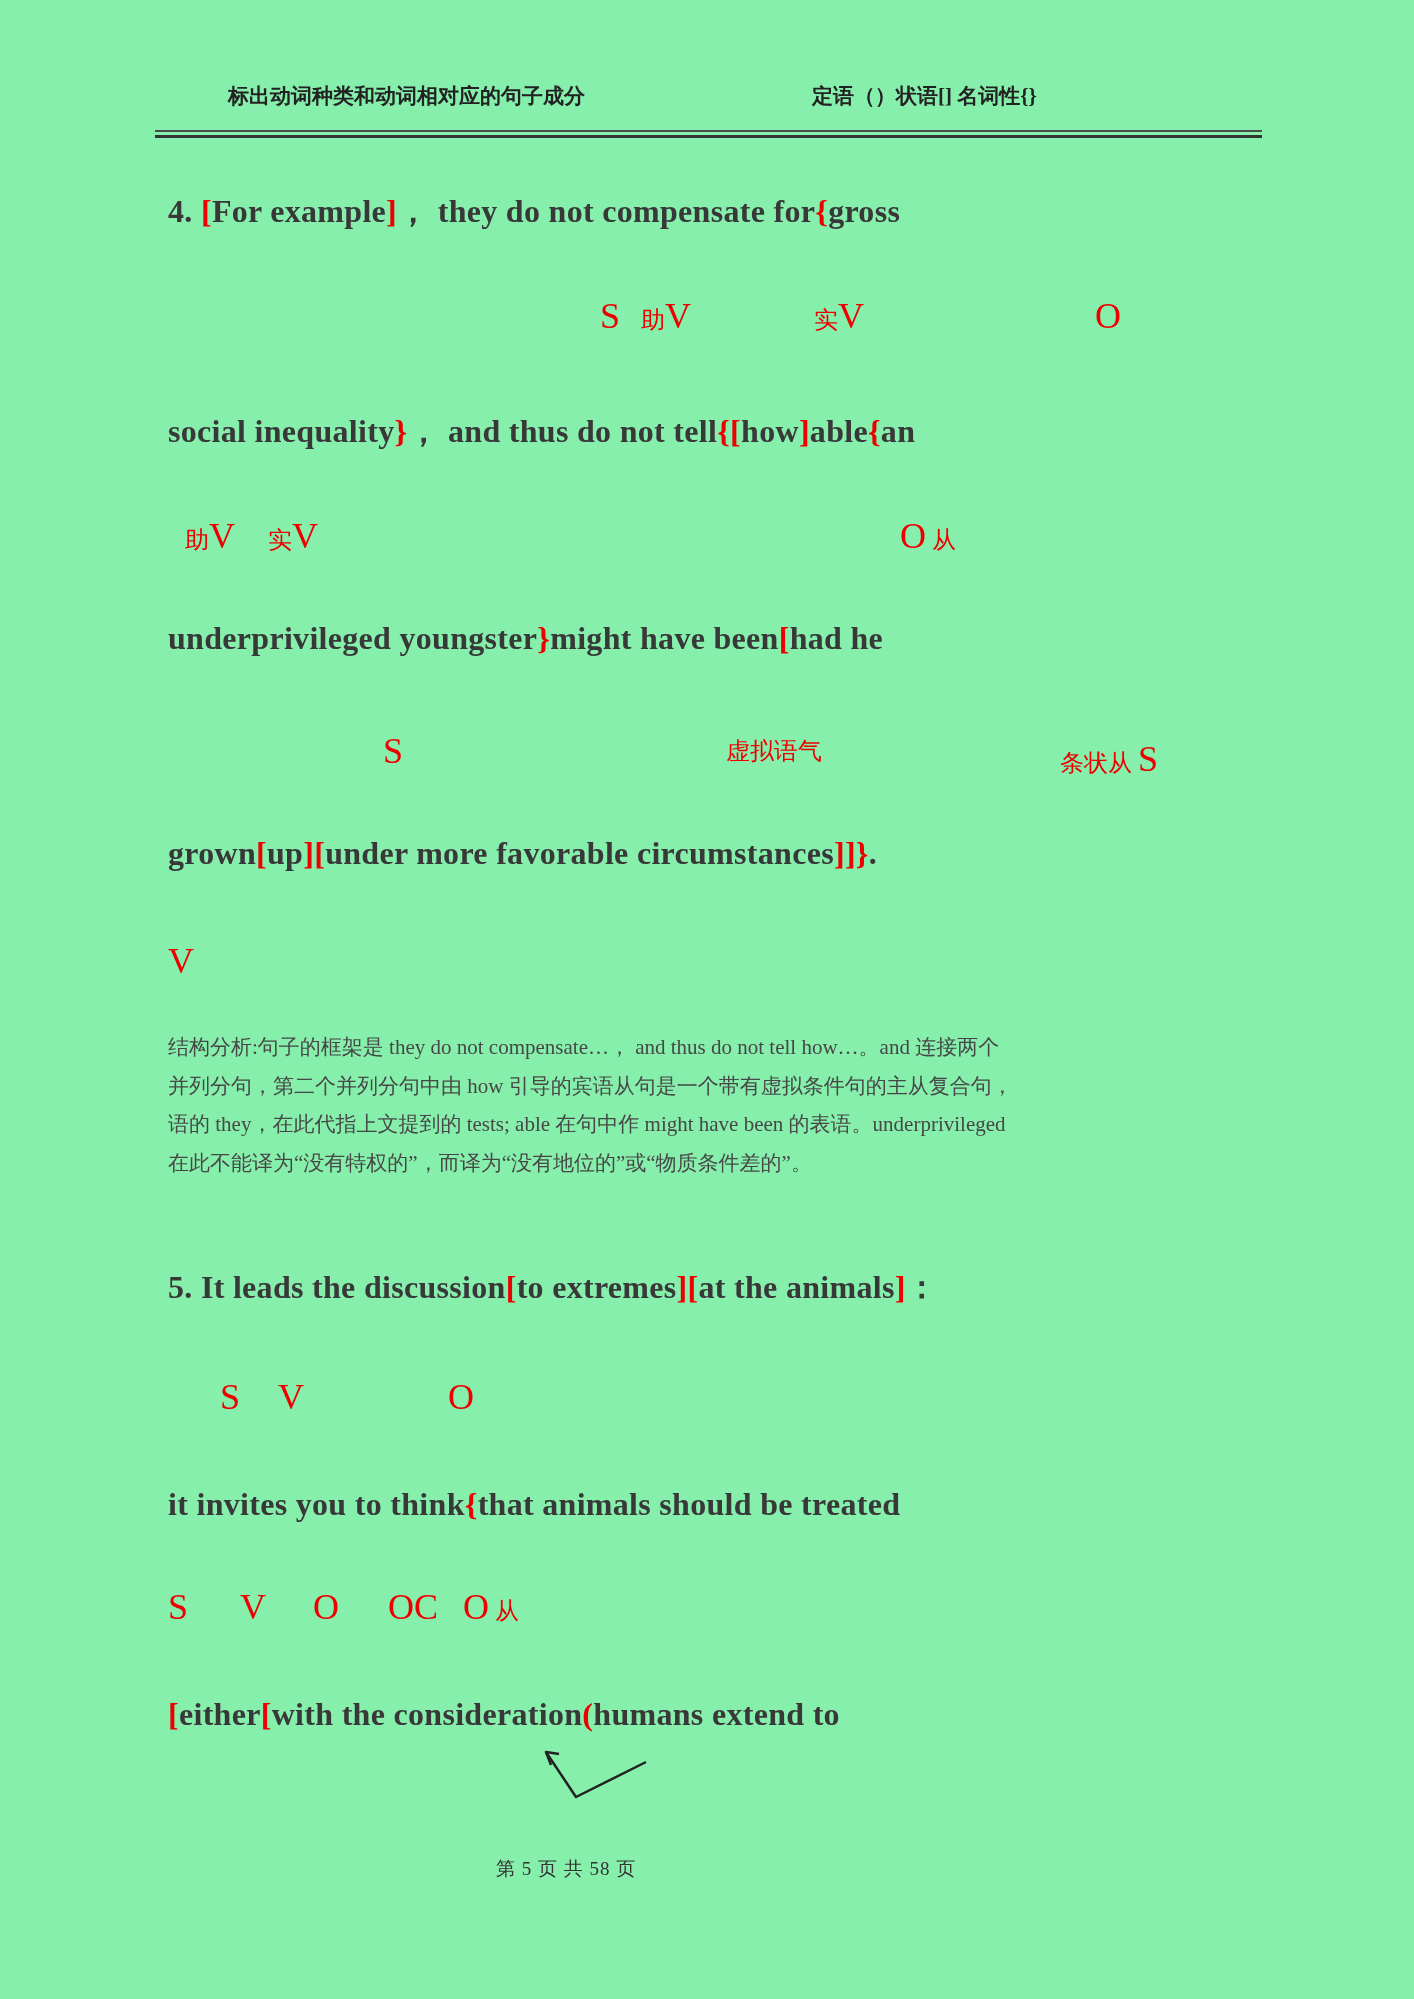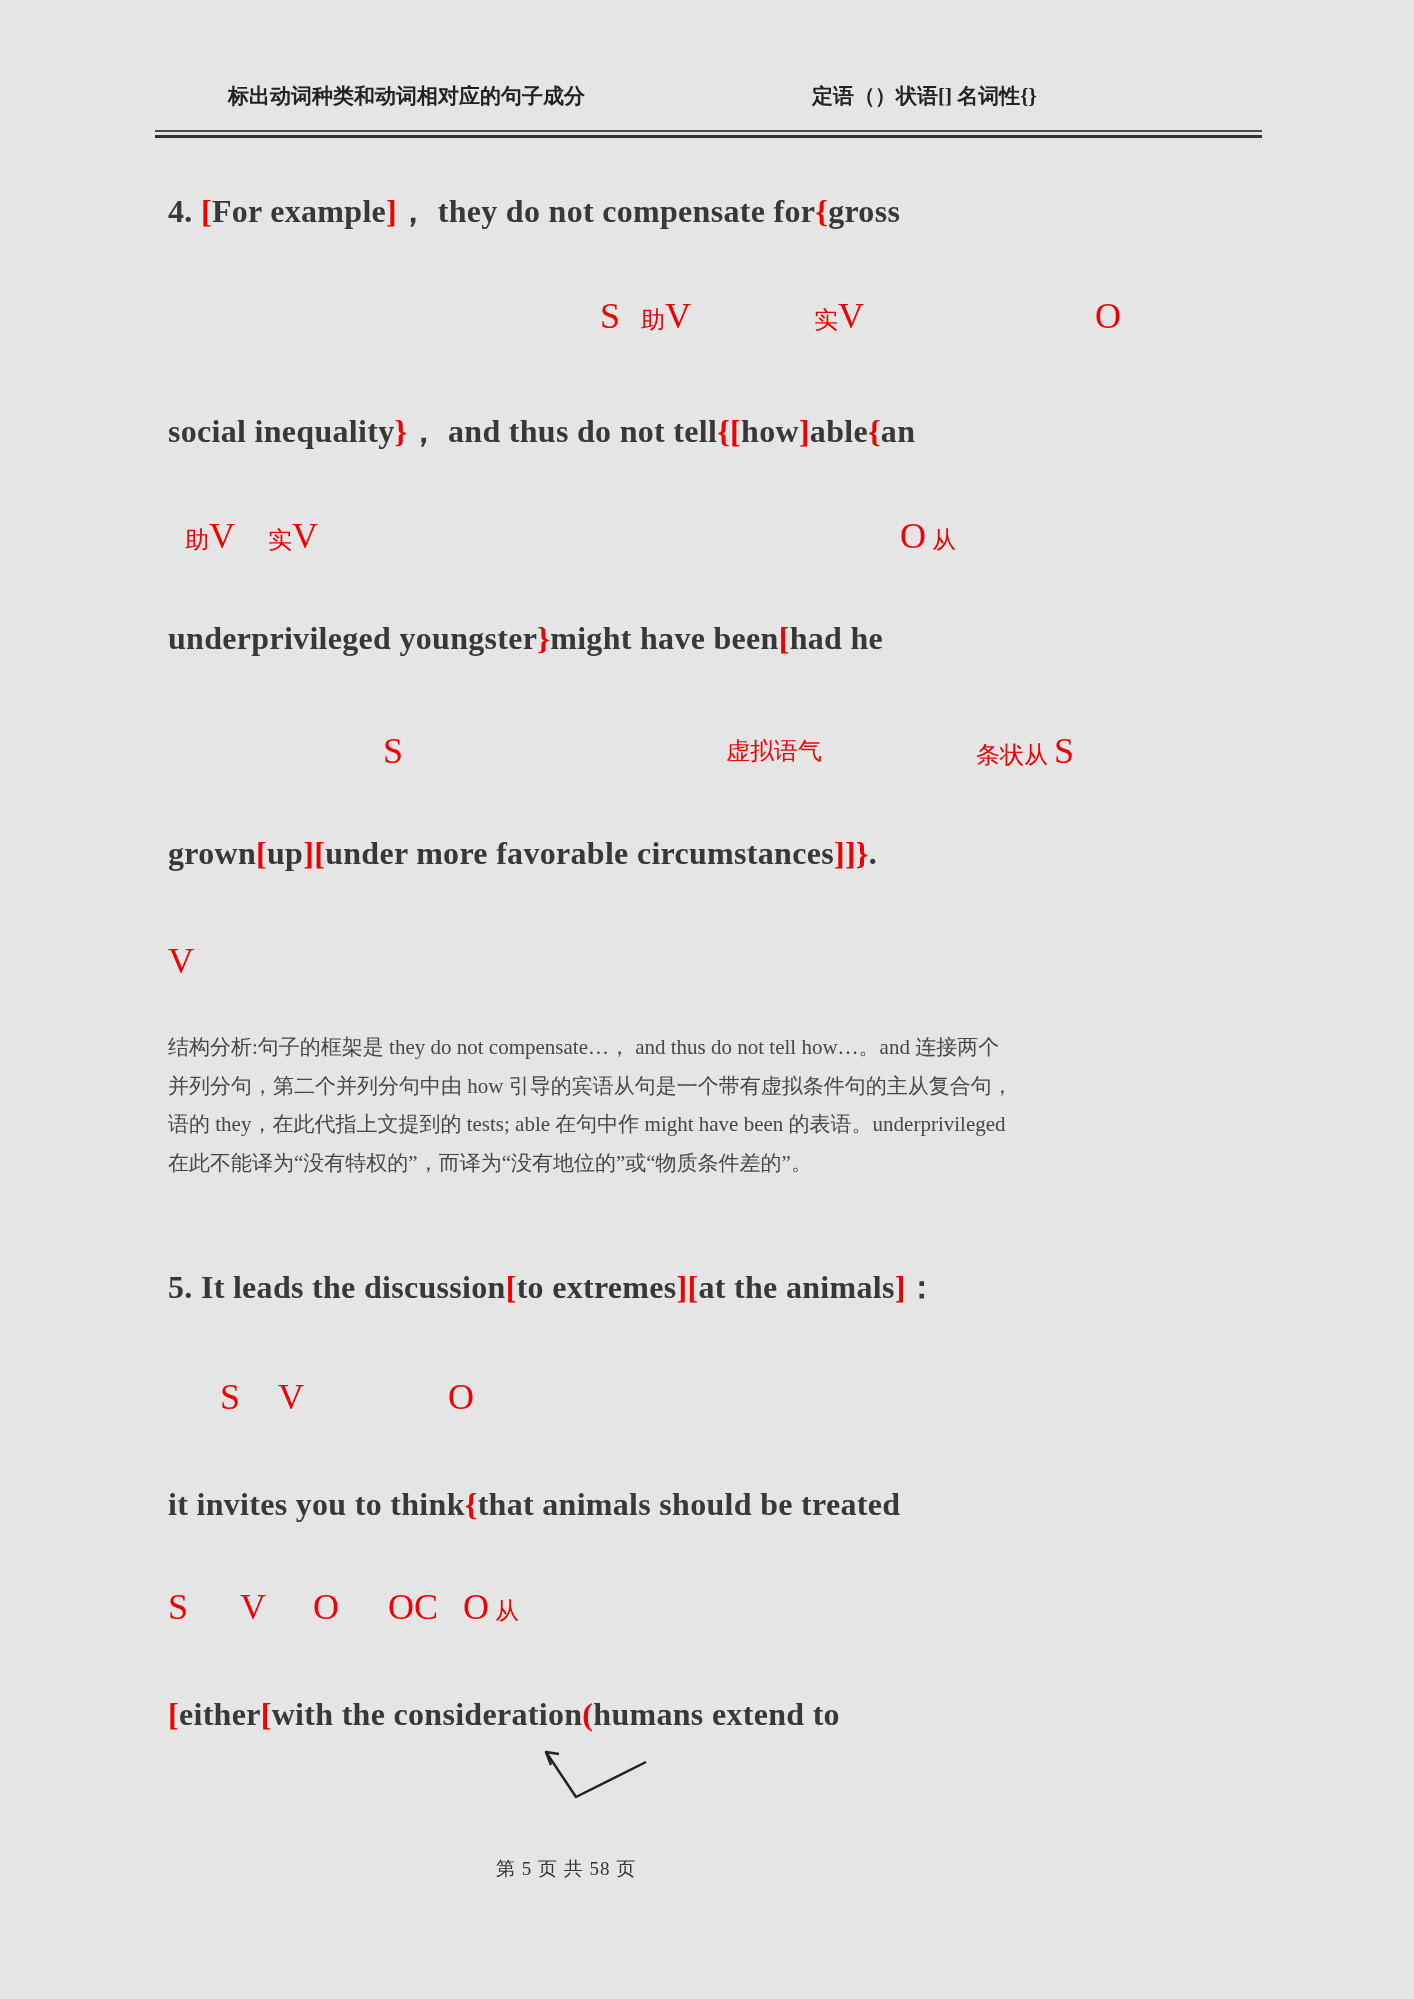--- a/index.html
+++ b/index.html
@@ -1,18 +1,18 @@
 <!DOCTYPE html>
 <html style="--red: #ee0000; --ink: #383838; --para: #474747;"><head>
 <meta charset="utf-8">
 <style>
   :root { --red:#ee0000; --ink:#383838; --para:#474747; }
   * { margin:0; padding:0; box-sizing:border-box; }
   body { background:#fff; }
-  .page { position:relative; width:1414px; height:1999px; background:#e5e5e5;
+  .page { position:relative; width:1414px; height:1999px; background:#86efac;
           font-family:"Liberation Serif","DejaVu Serif",serif; overflow:hidden; }
   .hdr-text { position:absolute; top:82px; font-size:21px; font-weight:bold; color:#222;
               white-space:nowrap; font-family:"Liberation Serif","DejaVu Serif",serif; }
   .hdr-left { left:228px; }
   .hdr-right { left:812px; }
   .rule-a { position:absolute; left:155px; top:130px; width:1107px; height:2px; background:#4a4a4a; }
   .rule-b { position:absolute; left:155px; top:135px; width:1107px; height:3px; background:#333; }
   .sentence { position:absolute; left:168px; font-size:32px; font-weight:bold; color:var(--ink);
               white-space:nowrap; letter-spacing:0.3px; }
   .sentence .red { color:var(--red); }
@@ -48,21 +48,21 @@
   <div class="ann-row" style="top:513px">
       <span class="ann-token" style="left: 185px;"><span class="ann-cjk">助</span><span class="ann-latin">V</span></span>
       <span class="ann-token" style="left: 268px;"><span class="ann-cjk">实</span><span class="ann-latin">V</span></span>
       <span class="ann-token" style="left: 900px;"><span class="ann-latin">O</span><span class="ann-cjk"> 从</span></span>
     </div>
 
   <div class="sentence" style="top:620px"><span>underprivileged youngster</span><span class="red">}</span><span>might have been</span><span class="red">[</span><span>had he</span></div>
   <div class="ann-row" style="top:728px">
       <span class="ann-token" style="left: 383px;"><span class="ann-latin">S</span></span>
       <span class="ann-token" style="left: 726px; font-family: Liberation Serif, serif;"><span class="ann-cjk">虚拟语气</span></span>
-      <span class="ann-token" style="left: 976px;"><span class="ann-cjk">条状从 </span><span class="ann-latin">S</span></span>
+      <span class="ann-token" style="left: 1060px; margin-top: 8px;"><span class="ann-cjk">条状从 </span><span class="ann-latin">S</span></span>
     </div>
 
   <div class="sentence" style="top:835px"><span>grown</span><span class="red">[</span><span>up</span><span class="red">][</span><span>under more favorable circumstances</span><span class="red">]]}</span><span>.</span></div>
   <div class="ann-row" style="top:938px">
       <span class="ann-token" style="left: 168px;"><span class="ann-latin">V</span></span>
     </div>
 
   <div class="analysis">
       <div class="pline">结构分析:句子的框架是 they do not compensate…， and thus do not tell how…。and 连接两个</div>
       <div class="pline">并列分句，第二个并列分句中由 how 引导的宾语从句是一个带有虚拟条件句的主从复合句，</div>

